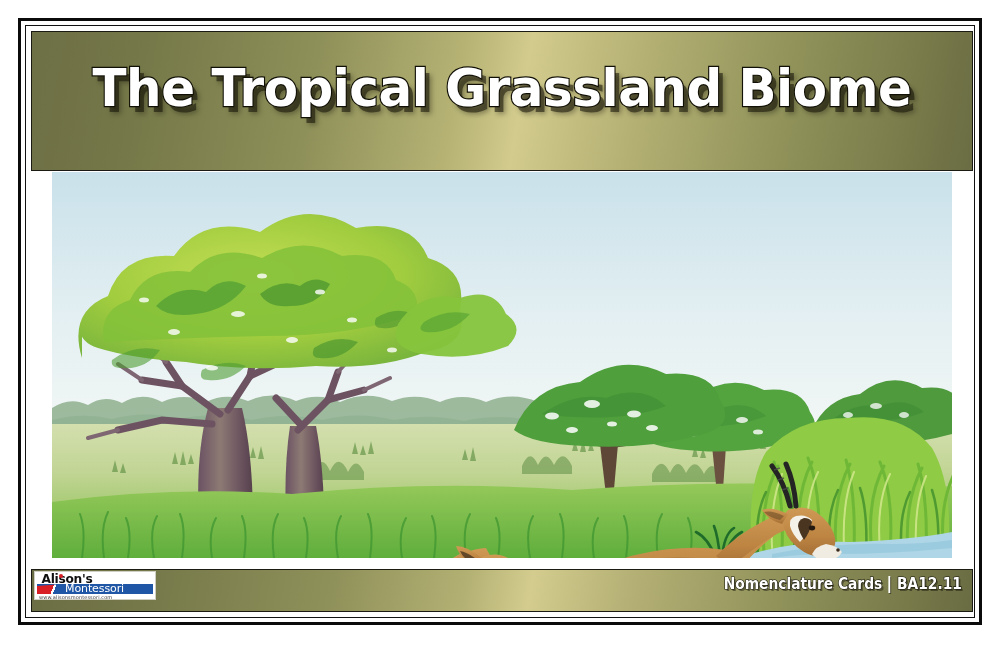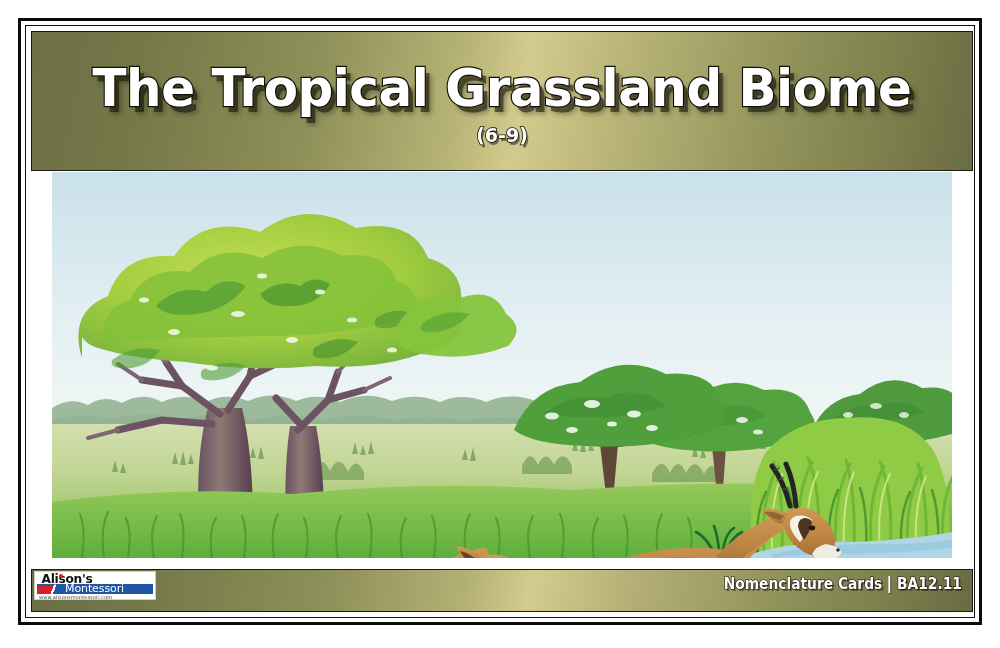--- a/index.html
+++ b/index.html
@@ -224,21 +224,20 @@
   }
 </style>
 </head>
 <body>
 
 <div id="card">
   <div id="card-inner">
 
     <div id="title-banner">
       <div id="title-text">The Tropical Grassland Biome</div>
-      <div id="title-sub">(6-9)</div>
     </div>
 
     <div id="illustration-wrap">
       <svg id="scene" viewBox="0 0 900 386" preserveAspectRatio="none">
         <defs>
           <linearGradient id="skyGrad" x1="0" y1="0" x2="0" y2="1">
             <stop offset="0%" stop-color="#c9e1ea"></stop>
             <stop offset="55%" stop-color="#e3eff2"></stop>
             <stop offset="100%" stop-color="#f2f7f5"></stop>
           </linearGradient>

